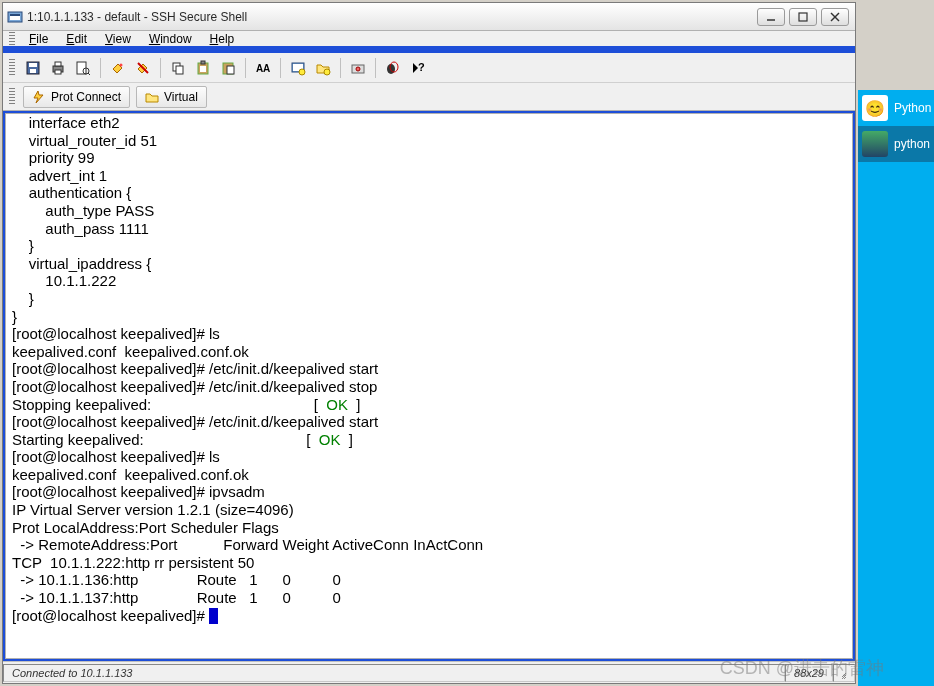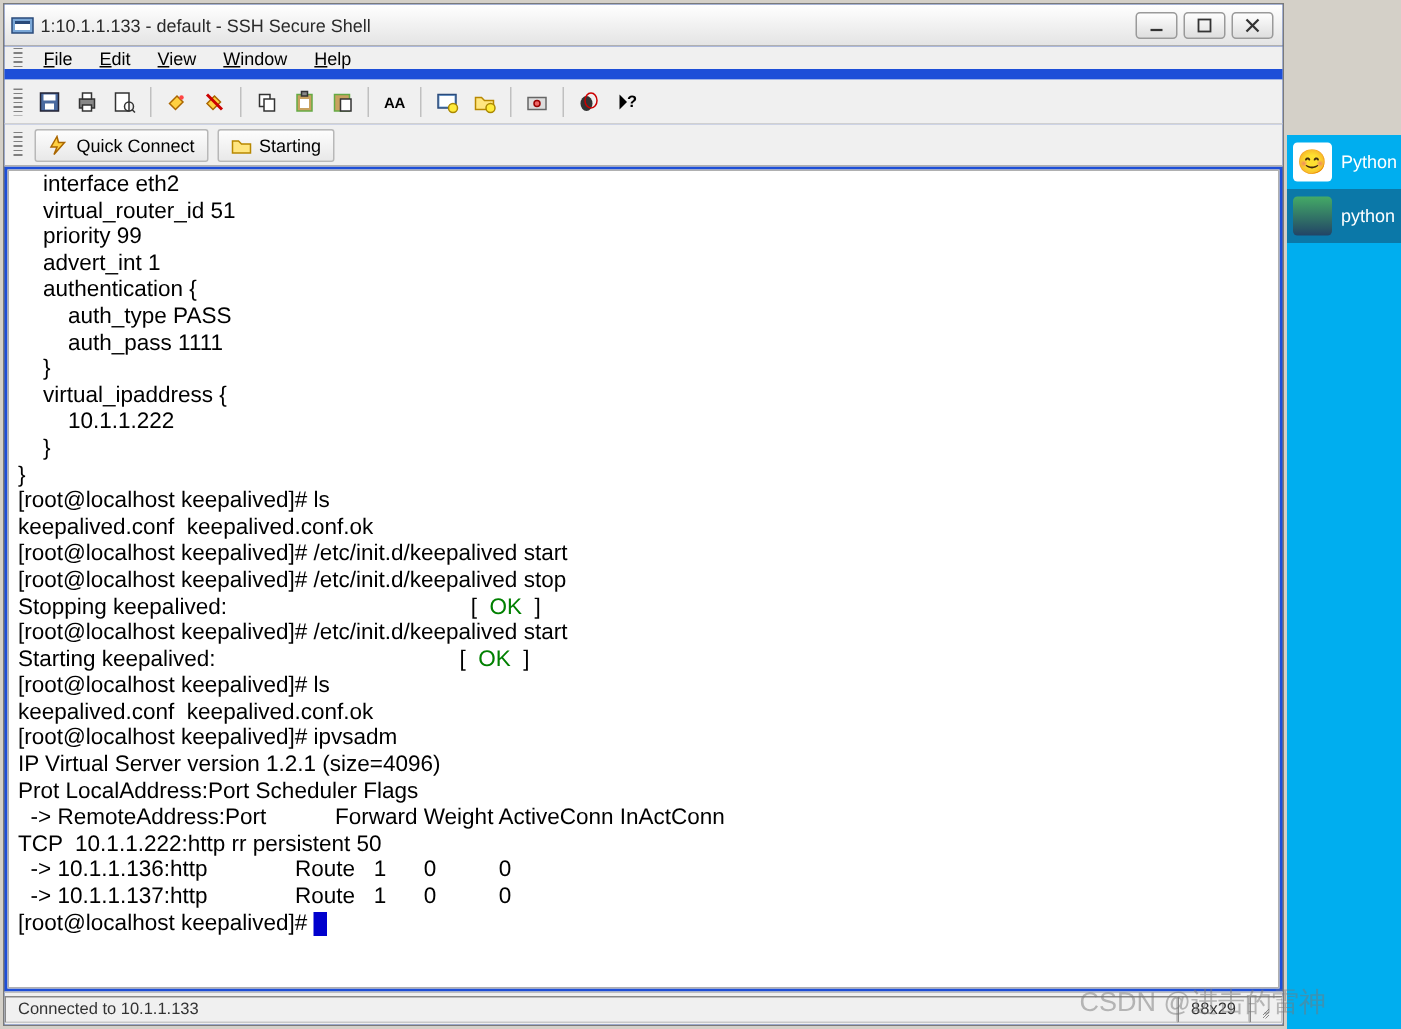--- a/index.html
+++ b/index.html
@@ -148,20 +148,21 @@
     color: #333;
   }
   .status-cell {
     border: 1px solid #c8c8c8;
     border-top: 1px solid #888;
     border-left: 1px solid #888;
     height: 18px;
     padding: 1px 8px;
     display:flex; align-items:center;
     background:#f0f0f0;
+    font-style:italic;
   }
   .status-cell.left { flex:1; }
   .status-cell.mid { flex:0 0 auto; }
   .status-cell.dim { flex:0 0 auto; }
   .status-cell.grip { width: 22px; justify-content:flex-end;}
   .grip-lines {
     width: 12px; height: 12px;
     background:
       linear-gradient(135deg, transparent 60%, #888 60% 64%, transparent 64% 72%, #888 72% 76%, transparent 76% 84%, #888 84% 88%, transparent 88%);
   }
@@ -343,27 +344,27 @@
         </svg>
       </div>
   </div>
 
   <div class="quick-bar">
     <div class="drag-dots"></div>
     <div class="qc-btn">
       <svg width="14" height="14">
           <path d="M6 1 L2 8 L6 8 L4 13 L11 5 L7 5 Z" fill="#ffd040" stroke="#a60"></path>
         </svg>
-      <span>Quick Connect</span>
+      <span>Prot Connect</span>
     </div>
     <div class="profiles-btn">
       <svg width="14" height="14">
           <path d="M1 4 L5 4 L7 6 L13 6 L13 12 L1 12 Z" fill="#ffe680" stroke="#b88800"></path>
         </svg>
-      <span>Starting</span>
+      <span>Virtual</span>
     </div>
   </div>
 
   <div class="terminal" id="terminal"><div><span>    interface eth2</span></div><div><span>    virtual_router_id 51</span></div><div><span>    priority 99</span></div><div><span>    advert_int 1</span></div><div><span>    authentication {</span></div><div><span>        auth_type PASS</span></div><div><span>        auth_pass 1111</span></div><div><span>    }</span></div><div><span>    virtual_ipaddress {</span></div><div><span>        10.1.1.222</span></div><div><span>    }</span></div><div><span>}</span></div><div><span>[root@localhost keepalived]# ls</span></div><div><span>keepalived.conf  keepalived.conf.ok</span></div><div><span>[root@localhost keepalived]# /etc/init.d/keepalived start</span></div><div><span>[root@localhost keepalived]# /etc/init.d/keepalived stop</span></div><div><span>Stopping keepalived:                                       [  </span><span class="ok">OK</span><span>  ]</span></div><div><span>[root@localhost keepalived]# /etc/init.d/keepalived start</span></div><div><span>Starting keepalived:                                       [  </span><span class="ok">OK</span><span>  ]</span></div><div><span>[root@localhost keepalived]# ls</span></div><div><span>keepalived.conf  keepalived.conf.ok</span></div><div><span>[root@localhost keepalived]# ipvsadm</span></div><div><span>IP Virtual Server version 1.2.1 (size=4096)</span></div><div><span>Prot LocalAddress:Port Scheduler Flags</span></div><div><span>  -&gt; RemoteAddress:Port           Forward Weight ActiveConn InActConn</span></div><div><span>TCP  10.1.1.222:http rr persistent 50</span></div><div><span>  -&gt; 10.1.1.136:http              Route   1      0          0</span></div><div><span>  -&gt; 10.1.1.137:http              Route   1      0          0</span></div><div><span>[root@localhost keepalived]# </span><span class="cursor-block"></span></div></div>
 
   <div class="status-bar">
     <div class="status-cell left">Connected to 10.1.1.133</div>
     <div class="status-cell dim">88x29</div>
     <div class="status-cell grip">
         <div class="grip-lines"></div>

